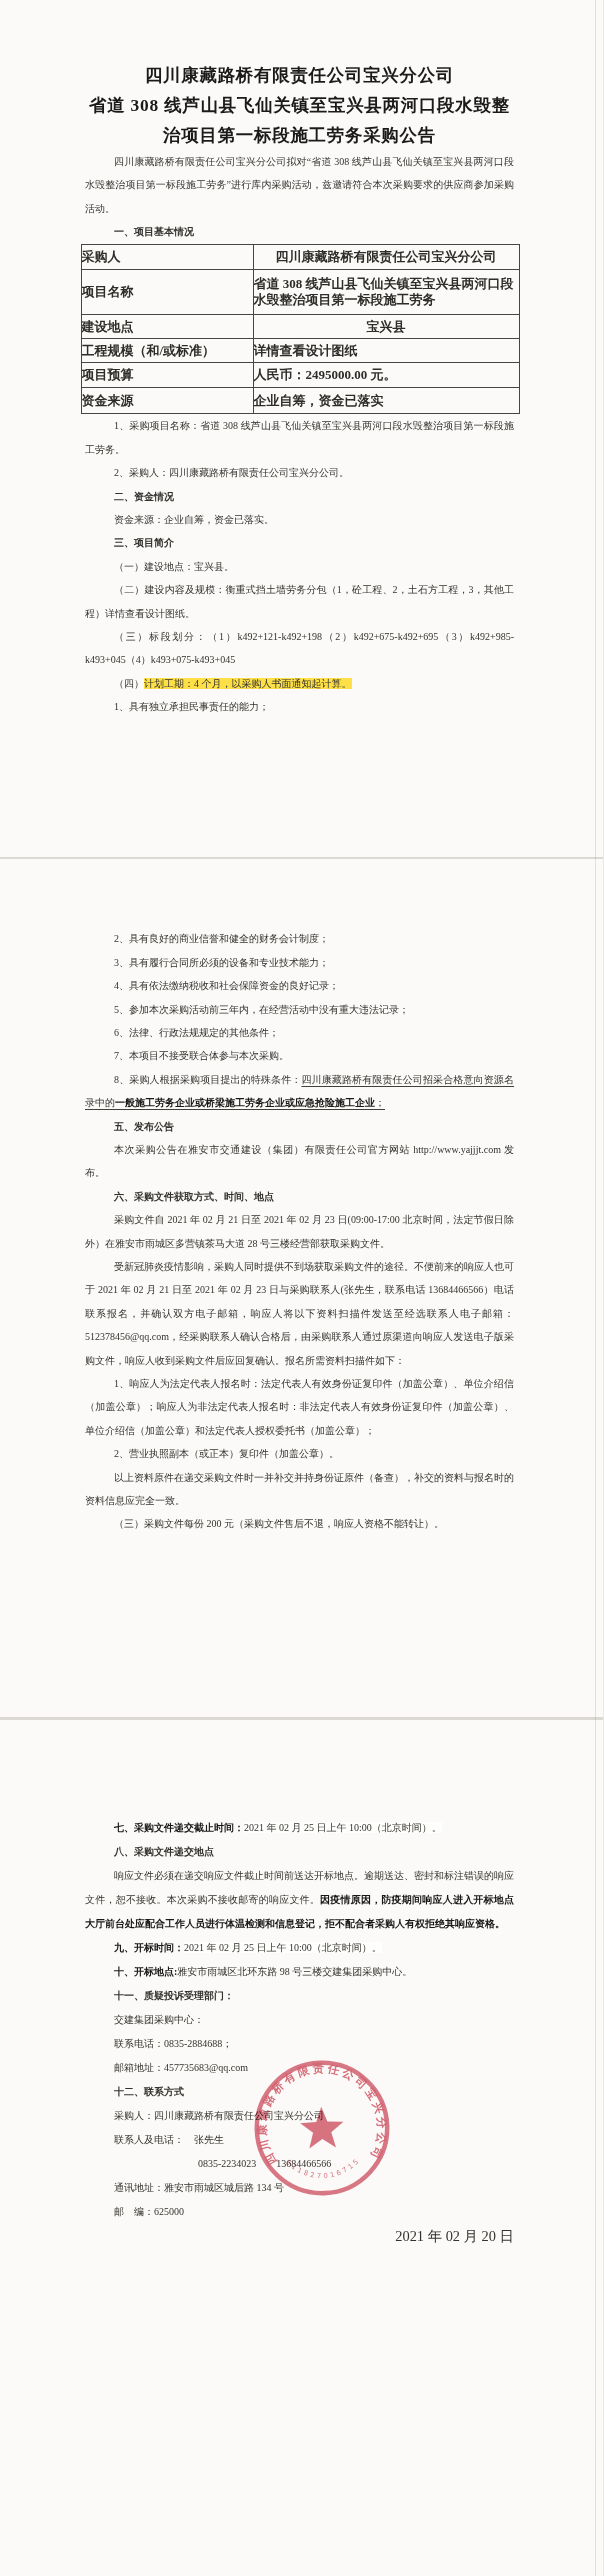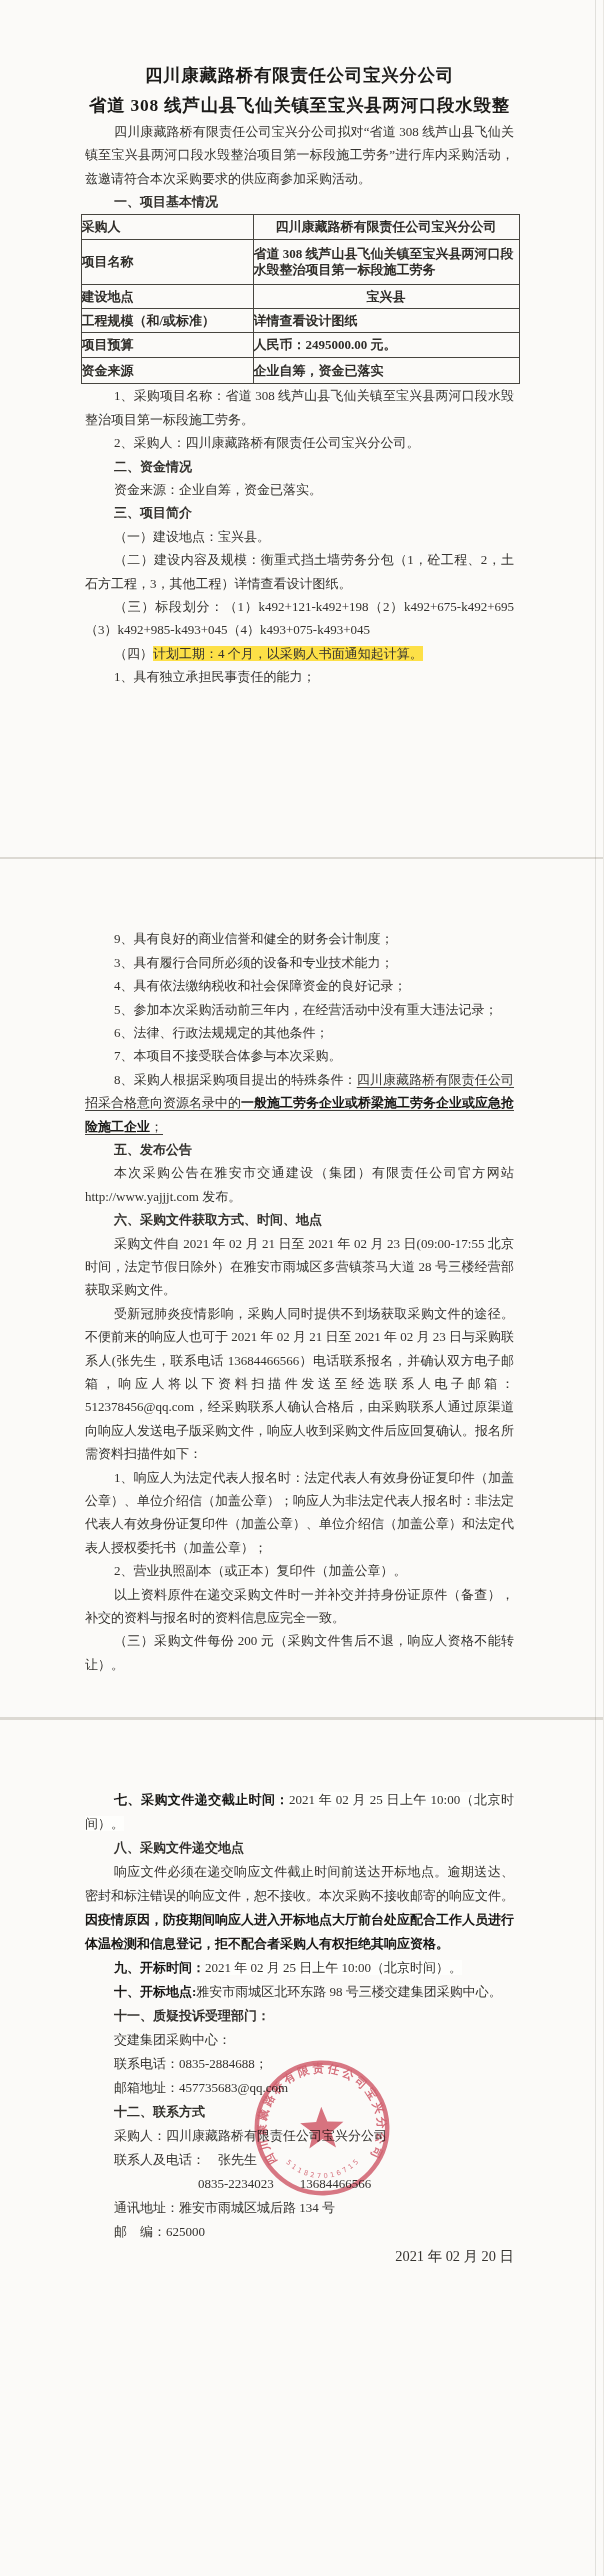--- a/index.html
+++ b/index.html
@@ -24,34 +24,34 @@
   .page{
     position:relative;
     box-sizing:border-box;
     padding-left:85px;
     padding-right:89px;
     overflow:hidden;
     background:#fbfaf8;
   }
   #page1{height:857px;padding-top:60px;}
   #page2{height:858px;padding-top:68px;}
-  #page3{height:856px;padding-top:68px;}
+  #page3{height:856px;padding-top:96px;}
   .sep{height:2.3px;background:#dcd9d3;}
 
   .title-line{
     font-size:17.4px;
     font-weight:700;
     line-height:30px;
     text-align:center;
     color:#1b1a18;
     letter-spacing:0.8px;
   }
   p.body{
     margin:0;
-    font-size:13px;
+    font-size:10px;
     line-height:23.4px;
     color:#34322e;
     text-align:justify;
   }
   #page3 p.body{line-height:24px;}
   .ind{text-indent:29px;}
   .h{font-weight:700;color:#191816;}
   .b{font-weight:700;color:#191816;}
   .u{
     text-decoration:underline;
@@ -127,20 +127,21 @@
 </style>
 </head>
 <body>
 
 <div class="scan">
 
   <div class="page" id="page1">
     <div>
       <div class="title-line">四川康藏路桥有限责任公司宝兴分公司</div>
       <div class="title-line">省道 308 线芦山县飞仙关镇至宝兴县两河口段水毁整</div>
+      <div class="title-line">治项目第一标段施工劳务采购公告</div>
     </div>
 
     <p class="body ind mt-intro">四川康藏路桥有限责任公司宝兴分公司拟对“省道 308 线芦山县飞仙关镇至宝兴县两河口段水毁整治项目第一标段施工劳务”进行库内采购活动，兹邀请符合本次采购要求的供应商参加采购活动。</p>
 
     <p class="body ind h mt-h1">一、项目基本情况</p>
 
     <table class="info">
       <tbody>
         <tr class="r0">
           <td class="lab">采购人</td>
@@ -177,31 +178,31 @@
     <p class="body ind">（一）建设地点：宝兴县。</p>
     <p class="body ind">（二）建设内容及规模：衡重式挡土墙劳务分包（1，砼工程、2，土石方工程，3，其他工程）详情查看设计图纸。</p>
     <p class="body ind">（三）标段划分：（1）k492+121-k492+198（2）k492+675-k492+695（3）k492+985-k493+045（4）k493+075-k493+045</p>
     <p class="body ind"><span>（四）</span><span class="hl">计划工期：4 个月，以采购人书面通知起计算。</span></p>
     <p class="body ind">1、具有独立承担民事责任的能力；</p>
   </div>
 
   <div class="sep"></div>
 
   <div class="page" id="page2">
-    <p class="body ind">9、具有良好的商业信誉和健全的财务会计制度；</p>
+    <p class="body ind">2、具有良好的商业信誉和健全的财务会计制度；</p>
     <p class="body ind">3、具有履行合同所必须的设备和专业技术能力；</p>
     <p class="body ind">4、具有依法缴纳税收和社会保障资金的良好记录；</p>
     <p class="body ind">5、参加本次采购活动前三年内，在经营活动中没有重大违法记录；</p>
     <p class="body ind">6、法律、行政法规规定的其他条件；</p>
     <p class="body ind">7、本项目不接受联合体参与本次采购。</p>
     <p class="body ind mt-sm"><span>8、采购人根据采购项目提出的特殊条件：</span><span class="u">四川康藏路桥有限责任公司招采合格意向资源名录中的</span><span class="u b">一般施工劳务企业或桥梁施工劳务企业或应急抢险施工企业</span><span class="u">；</span></p>
     <p class="body ind h">五、发布公告</p>
     <p class="body ind">本次采购公告在雅安市交通建设（集团）有限责任公司官方网站 http://www.yajjjt.com 发布。</p>
     <p class="body ind h">六、采购文件获取方式、时间、地点</p>
-    <p class="body ind">采购文件自 2021 年 02 月 21 日至 2021 年 02 月 23 日(09:00-17:55 北京时间，法定节假日除外）在雅安市雨城区多营镇茶马大道 28 号三楼经营部获取采购文件。</p>
+    <p class="body ind">采购文件自 2021 年 02 月 21 日至 2021 年 02 月 23 日(09:00-17:00 北京时间，法定节假日除外）在雅安市雨城区多营镇茶马大道 28 号三楼经营部获取采购文件。</p>
     <p class="body ind mt-cov">受新冠肺炎疫情影响，采购人同时提供不到场获取采购文件的途径。不便前来的响应人也可于 2021 年 02 月 21 日至 2021 年 02 月 23 日与采购联系人(张先生，联系电话 13684466566）电话联系报名，并确认双方电子邮箱，响应人将以下资料扫描件发送至经选联系人电子邮箱：512378456@qq.com，经采购联系人确认合格后，由采购联系人通过原渠道向响应人发送电子版采购文件，响应人收到采购文件后应回复确认。报名所需资料扫描件如下：</p>
     <p class="body ind">1、响应人为法定代表人报名时：法定代表人有效身份证复印件（加盖公章）、单位介绍信（加盖公章）；响应人为非法定代表人报名时：非法定代表人有效身份证复印件（加盖公章）、单位介绍信（加盖公章）和法定代表人授权委托书（加盖公章）；</p>
     <p class="body ind">2、营业执照副本（或正本）复印件（加盖公章）。</p>
     <p class="body ind">以上资料原件在递交采购文件时一并补交并持身份证原件（备查），补交的资料与报名时的资料信息应完全一致。</p>
     <p class="body ind">（三）采购文件每份 200 元（采购文件售后不退，响应人资格不能转让）。</p>
   </div>
 
   <div class="sep"></div>
 
   <div class="page" id="page3">

